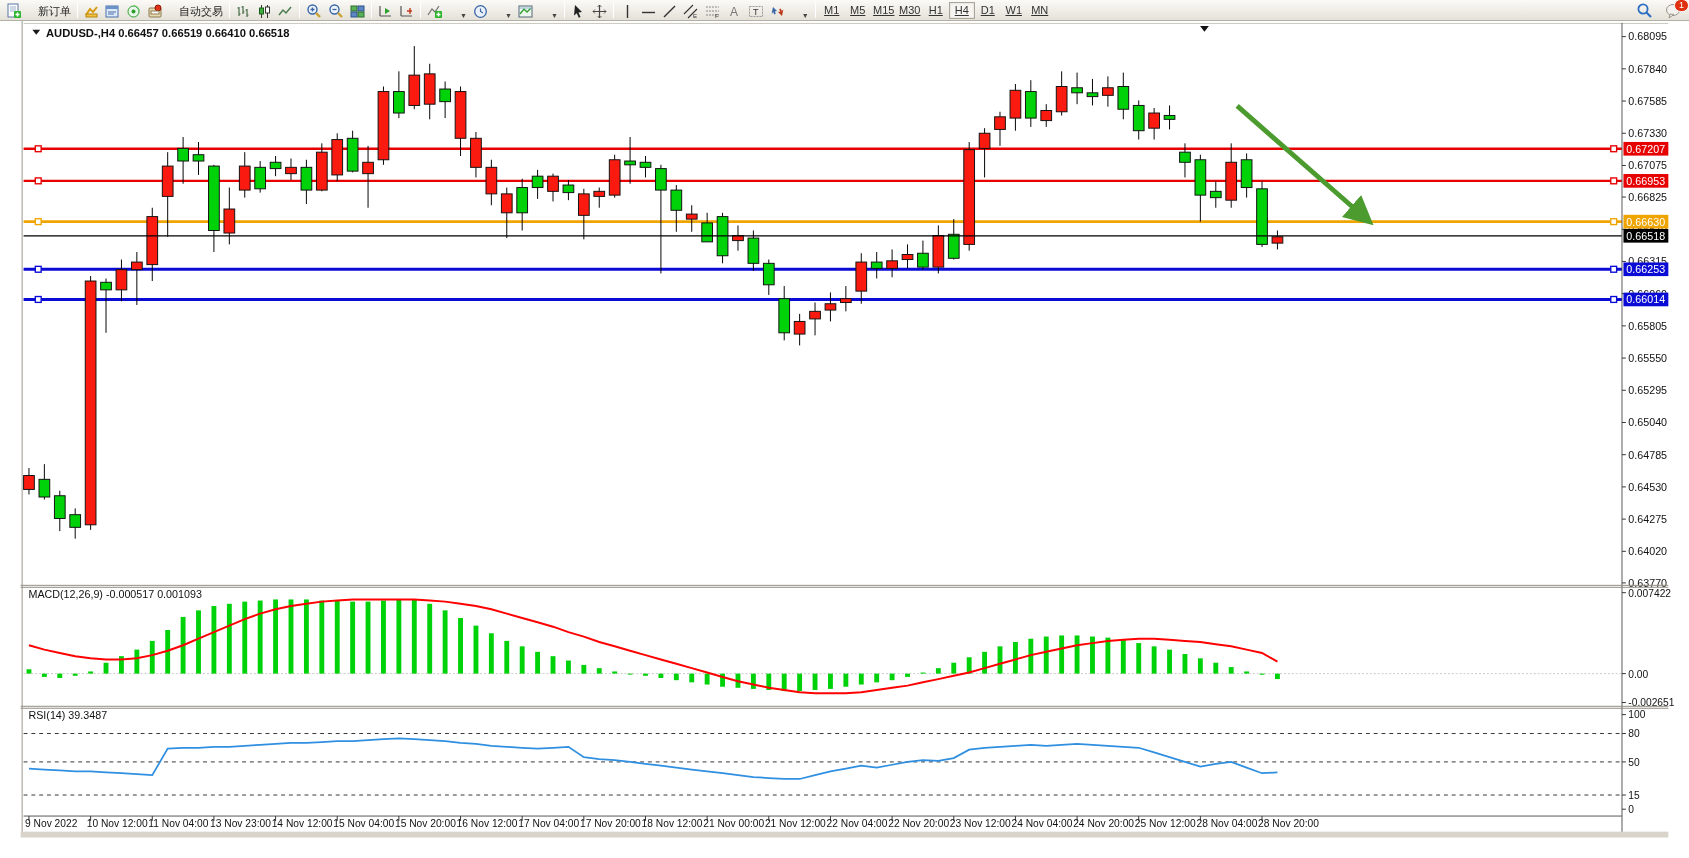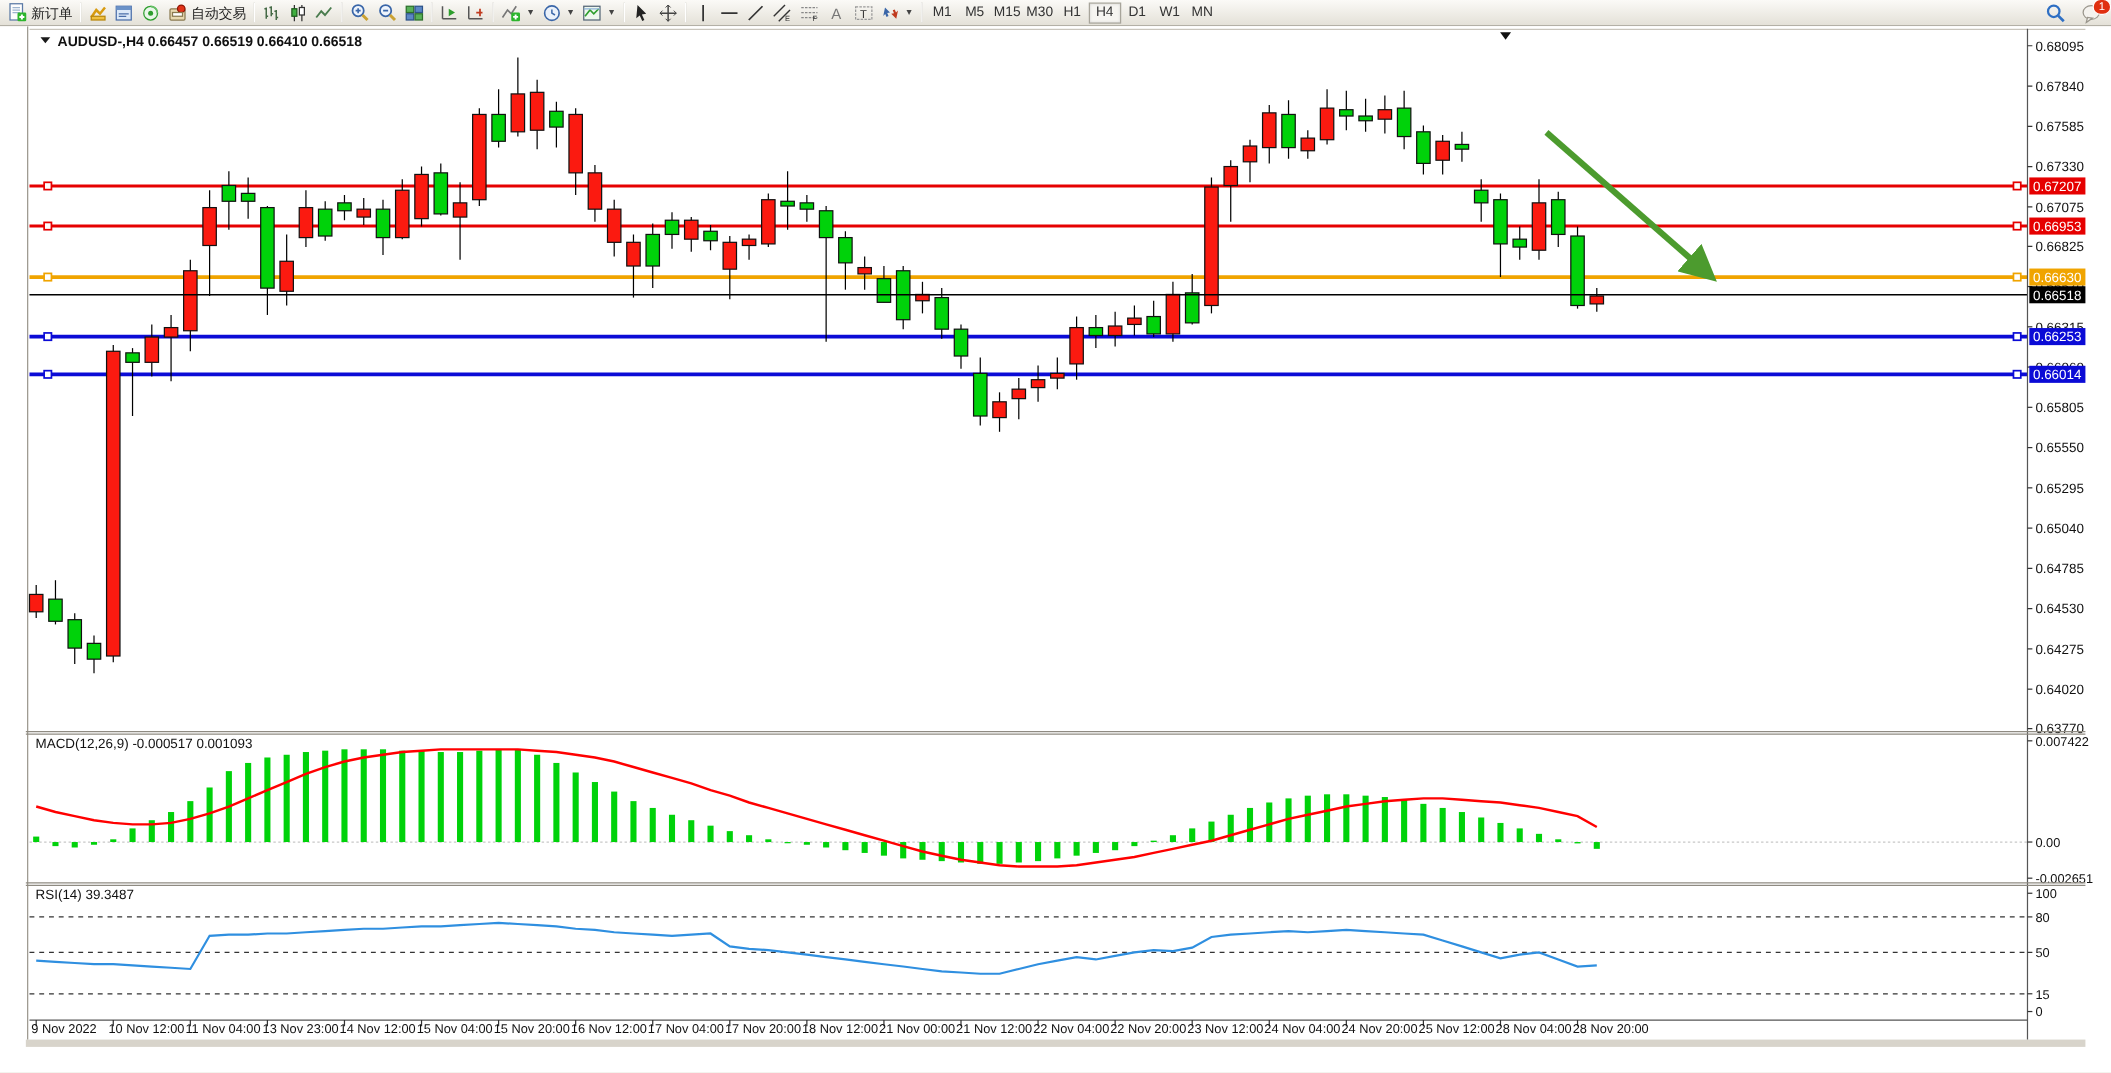--- a/index.html
+++ b/index.html
@@ -5,28 +5,28 @@
   * { margin:0; padding:0; box-sizing:border-box; }
   html,body { width:1689px; height:858px; overflow:hidden; background:#ece9e2;
               font-family:"Liberation Sans", sans-serif; }
   .page { position:relative; width:1689px; height:858px; }
 
   
   .toolbar { position:absolute; top:0; left:0; width:1689px; height:21px;
     background:linear-gradient(#fbfaf7,#e4e1d8); border-bottom:1px solid #b3b0a6;
     display:flex; align-items:center; padding-left:3px; font-size:11px; color:#222; }
   .tb { height:19px; min-width:21px; border:1px solid transparent; background:transparent;
-    display:inline-flex; align-items:center; justify-content:center; gap:3px;
+    display:inline-flex; align-items:flex-end; justify-content:center; gap:16px;
     font-size:11px; color:#222; padding:0 2px; font-family:inherit; }
   .tb svg { display:block; }
   .tbsep { width:1px; height:16px; background:#b9b6ac; border-right:1px solid #fff; margin:0 3px; }
   .dd { font-size:7px; color:#444; margin-left:1px; }
   .tf-group { display:flex; }
   .tf { height:17px; min-width:26px; border:1px solid transparent; background:transparent;
-    font-size:11px; color:#333; font-family:inherit; }
+    font-size:11px; color:#333; font-family:inherit;text-decoration:underline; }
   .tf.active { background:#f6f5f1; border:1px solid #a8a59b; box-shadow:inset 0 0 2px #ccc; }
   .tb-right { position:absolute; right:4px; top:1px; display:flex; align-items:center; }
   .badge { position:absolute; top:-3px; right:-5px; background:#e03010; color:#fff;
     font-size:9px; border-radius:7px; padding:0 4px; line-height:11px; border:1px solid #fff; }
 
   
   .chartwrap { position:absolute; top:21px; left:0; width:1689px; height:837px; background:#fff; }
   svg text { font-family:"Liberation Sans", sans-serif; }
 </style>
 </head>

